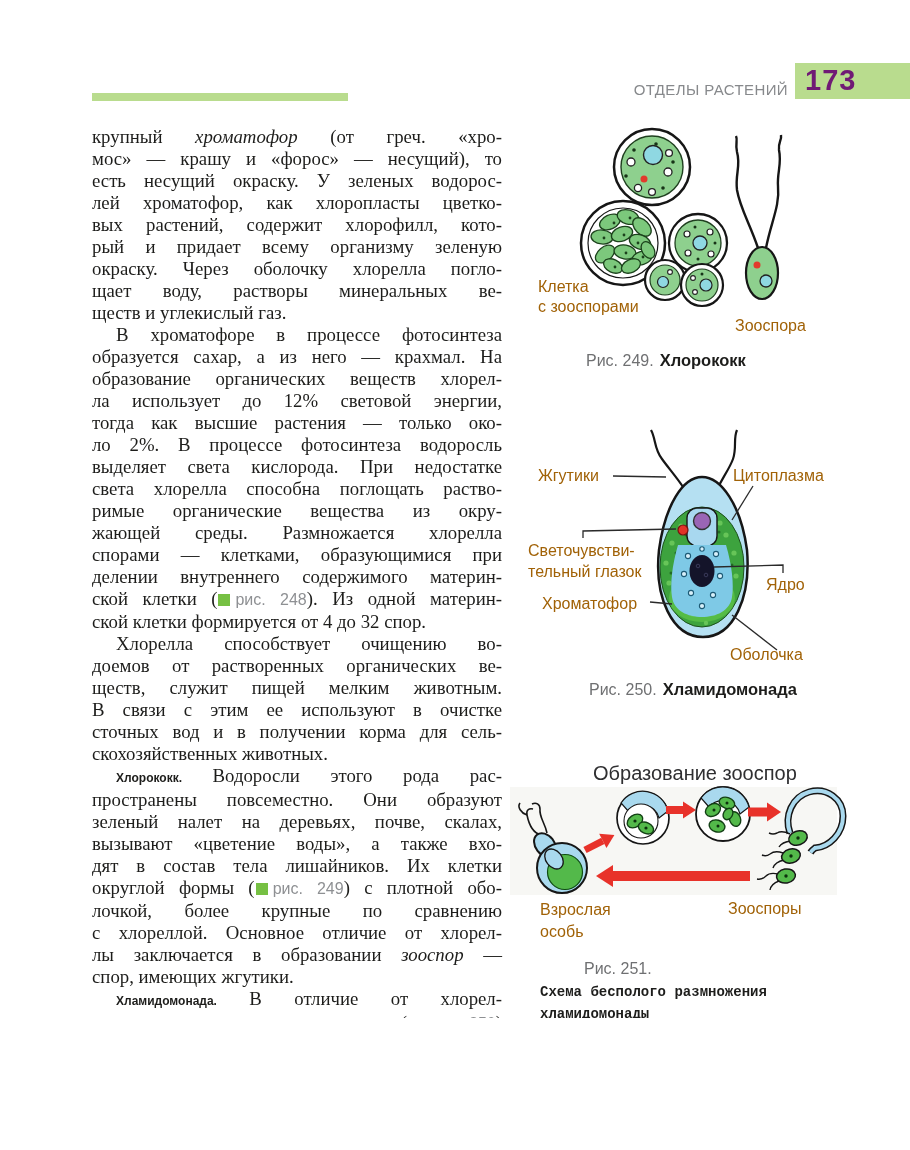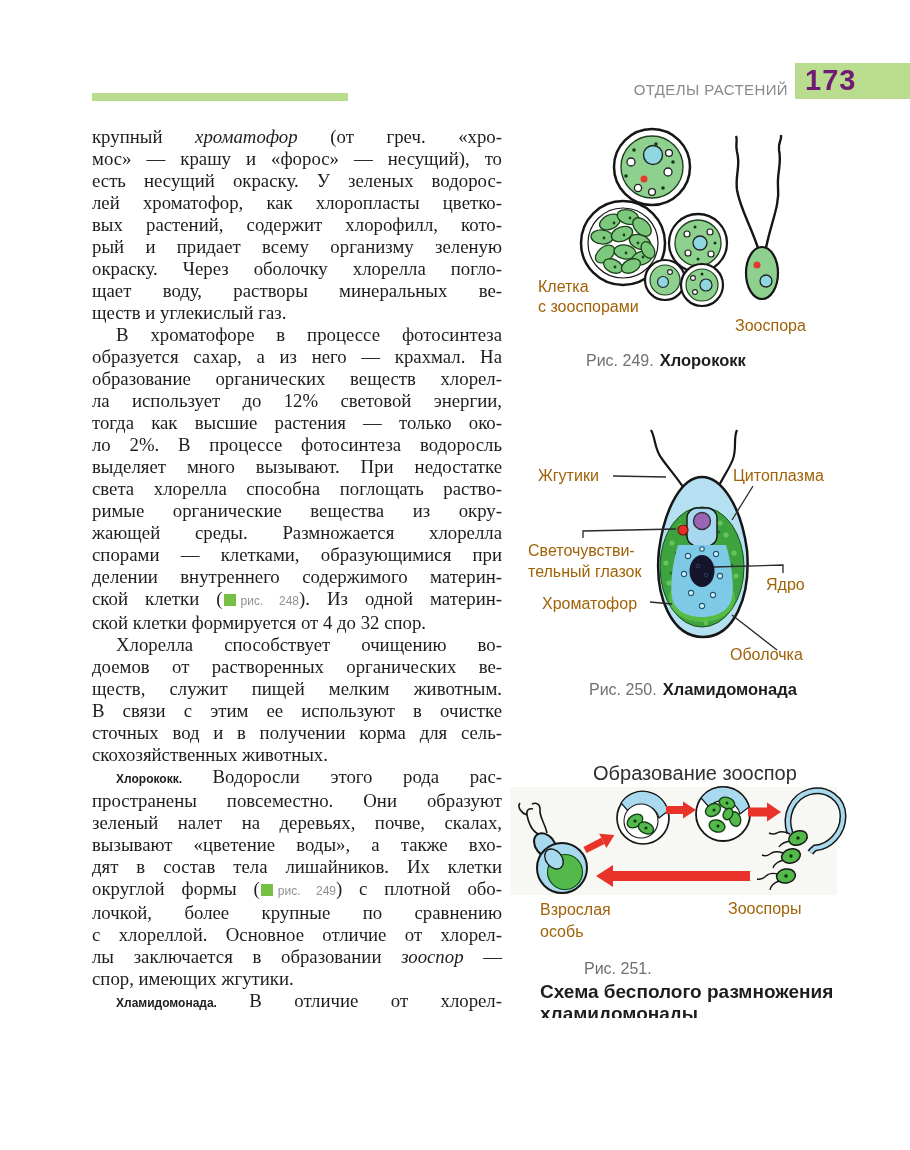--- a/index.html
+++ b/index.html
@@ -27,28 +27,28 @@
   .text-col{left:92px;top:126px;width:410px;font-family:"Liberation Serif",serif;
             font-size:18.8px;line-height:22px;color:var(--body-ink);}
   .line{text-align:justify;text-align-last:justify;}
   .line.noj{text-align-last:left;}
   .line.indent{text-indent:24px;}
   .seg-i{font-style:italic;}
   .seg-b{font-family:"Liberation Sans",sans-serif;font-weight:700;font-size:12px;}
   .figref{white-space:nowrap;}
   .figref-sq{display:inline-block;width:12px;height:12px;background:var(--ref-green);
              vertical-align:-1px;margin:0 5px 0 1px;}
-  .figref-txt{font-family:"Liberation Sans",sans-serif;font-size:12px;color:#8e9093;margin-top:31px;}
+  .figref-txt{font-family:"Liberation Sans",sans-serif;font-size:16px;color:#8e9093;margin-top:31px;}
 
   
   .fig-label{font-size:16px;color:#a16207;line-height:20px;}
   .caption{font-size:16px;white-space:nowrap;margin-left:44px;}
   .cap-prefix{color:var(--caption-gray);margin-right:6px;}
   .cap-title{font-weight:700;color:var(--body-ink);font-size:16.5px;}
-  .cap-bold{font-weight:700;color:var(--body-ink);font-size:19px;line-height:22px;}
+  .cap-bold{font-weight:700;color:var(--body-ink);font-size:14px;line-height:22px;font-family:Liberation Mono, monospace;}
   .fig-title{font-size:20px;color:#2f2f31;}
   svg{display:block;}
 </style>
 </head>
 <body>
 
 <div class="page">
 
   <div class="abs deco-bar"></div>
   <div class="abs section-title">ОТДЕЛЫ РАСТЕНИЙ</div>
@@ -65,21 +65,21 @@
       <div class="line"><span class="seg-n">рый и придает всему организму зеленую</span></div>
       <div class="line"><span class="seg-n">окраску. Через оболочку хлорелла погло-</span></div>
       <div class="line"><span class="seg-n">щает воду, растворы минеральных ве-</span></div>
       <div class="line noj"><span class="seg-n">ществ и углекислый газ.</span></div>
       <div class="line indent"><span class="seg-n">В хроматофоре в процессе фотосинтеза</span></div>
       <div class="line"><span class="seg-n">образуется сахар, а из него — крахмал. На</span></div>
       <div class="line"><span class="seg-n">образование органических веществ хлорел-</span></div>
       <div class="line"><span class="seg-n">ла использует до 12% световой энергии,</span></div>
       <div class="line"><span class="seg-n">тогда как высшие растения — только око-</span></div>
       <div class="line"><span class="seg-n">ло 2%. В процессе фотосинтеза водоросль</span></div>
-      <div class="line"><span class="seg-n">выделяет много вызывают. При недостатке</span></div>
+      <div class="line"><span class="seg-n">выделяет света кислорода. При недостатке</span></div>
       <div class="line"><span class="seg-n">света хлорелла способна поглощать раство-</span></div>
       <div class="line"><span class="seg-n">римые органические вещества из окру-</span></div>
       <div class="line"><span class="seg-n">жающей среды. Размножается хлорелла</span></div>
       <div class="line"><span class="seg-n">спорами — клетками, образующимися при</span></div>
       <div class="line"><span class="seg-n">делении внутреннего содержимого материн-</span></div>
       <div class="line"><span class="seg-n">ской клетки (</span><span class="figref"><span class="figref-sq"></span><span class="figref-txt">рис. 248</span></span><span class="seg-n">). Из одной материн-</span></div>
       <div class="line noj"><span class="seg-n">ской клетки формируется от 4 до 32 спор.</span></div>
       <div class="line indent"><span class="seg-n">Хлорелла способствует очищению во-</span></div>
       <div class="line"><span class="seg-n">доемов от растворенных органических ве-</span></div>
       <div class="line"><span class="seg-n">ществ, служит пищей мелким животным.</span></div>

